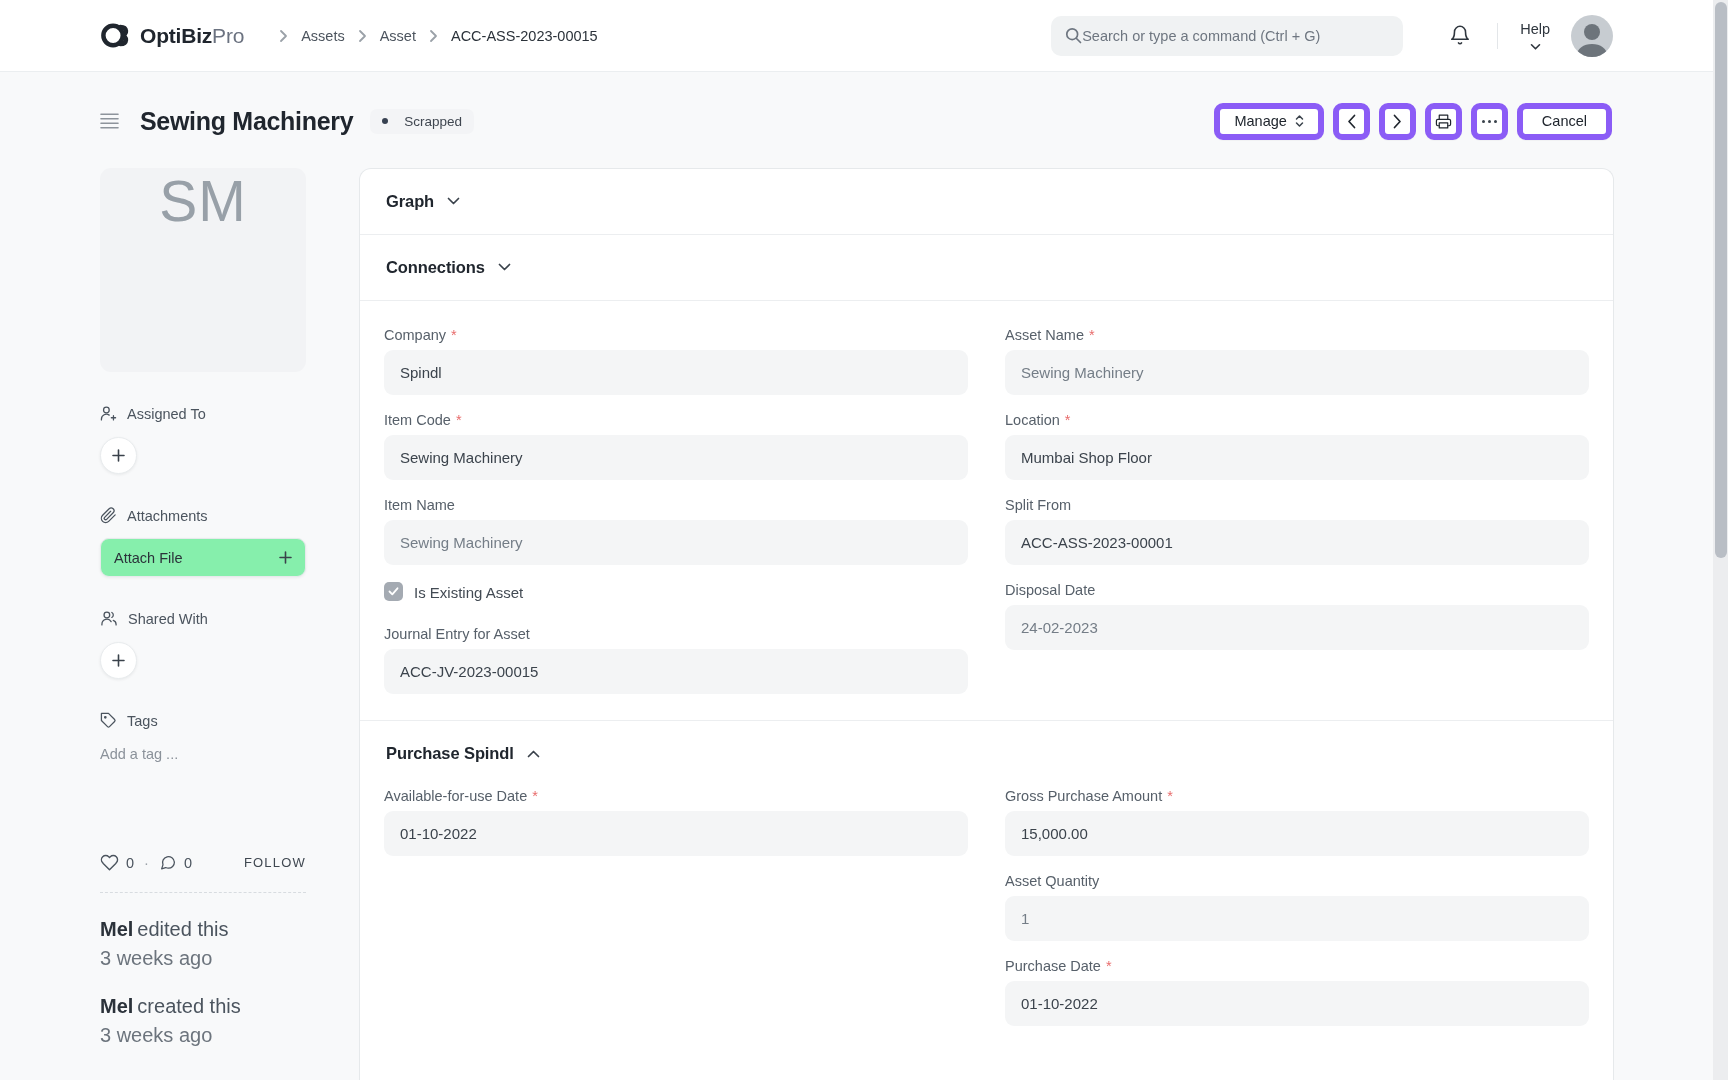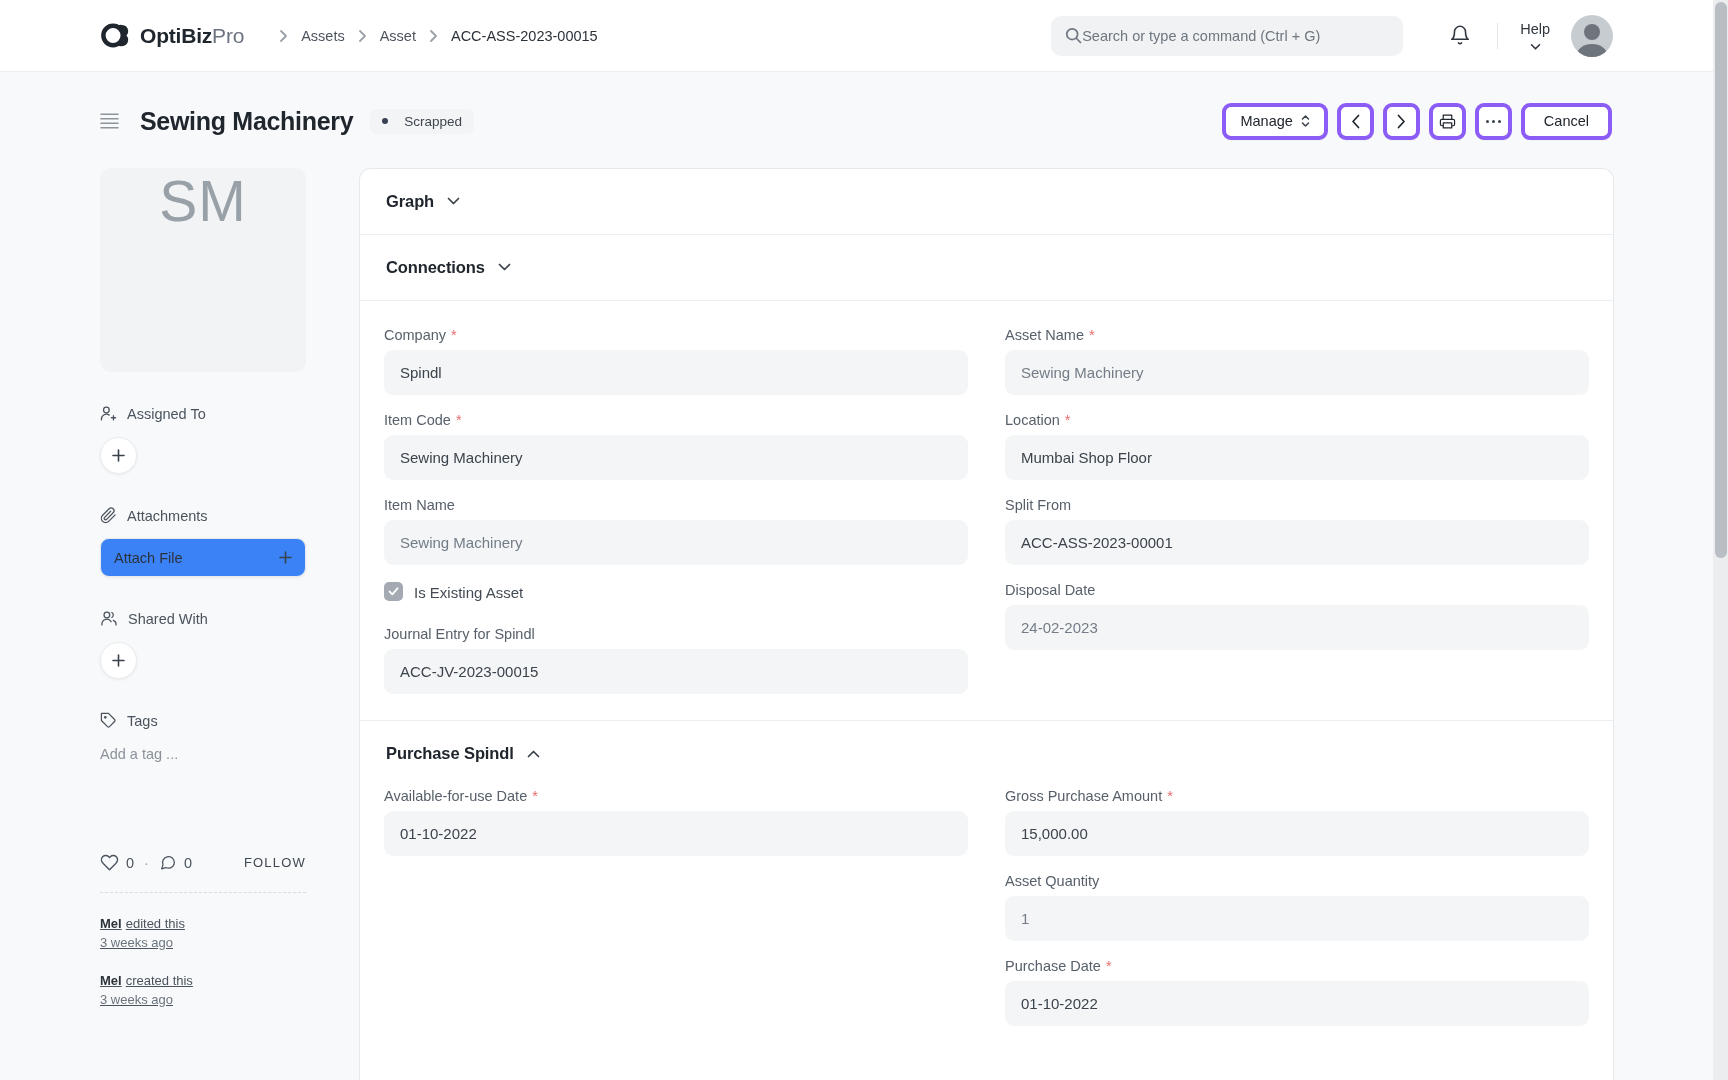--- a/index.html
+++ b/index.html
@@ -30,45 +30,45 @@
   .help{display:flex;align-items:center;gap:6px;font-size:14.5px;color:#2f363e;cursor:pointer;flex-direction:column;}
   .nav-avatar{width:42px;height:42px;border-radius:50%;background:#c7ccd1;margin-left:21px;overflow:hidden;cursor:pointer;display:flex;align-items:flex-end;justify-content:center;}
 
   
   .page-header{display:flex;align-items:center;margin:30px 116px 0 100px;height:38px;}
   .menu-btn{color:#8d949b;margin-right:21px;cursor:pointer;display:flex;}
   .page-title{font-size:25px;font-weight:700;color:#20262e;letter-spacing:-.3px;}
   .status-badge{display:flex;align-items:center;gap:16px;background:var(--badge-bg);border-radius:7px;padding:5px 12px;font-size:13.5px;color:#3f4650;margin-left:17px;}
   .status-dot{width:6px;height:6px;border-radius:50%;background:#374151;}
   .header-actions{margin-left:auto;display:flex;align-items:center;gap:9px;}
-  .btn{height:37px;background:#fff;border:4px solid #8b5cf6;border-radius:9px;font-size:14.5px;color:#20262e;display:flex;align-items:center;justify-content:center;cursor:pointer;box-shadow:0 1px 1px rgba(20,24,28,.03);font-family:inherit;text-align:center;}
+  .btn{height:37px;background:#fff;border:6px solid #8b5cf6;border-radius:9px;font-size:14.5px;color:#20262e;display:flex;align-items:center;justify-content:center;cursor:pointer;box-shadow:0 1px 1px rgba(20,24,28,.03);font-family:inherit;text-align:center;}
   .btn-manage{padding:0 14px;gap:8px;font-weight:500;}
   .btn-sq{width:37px;}
   .btn-cancel{padding:0 19px;font-weight:500;}
   .dots{display:flex;gap:3px;}
   .dots i{width:3px;height:3px;border-radius:50%;background:#3a424b;}
 
   
   .content{display:flex;margin:28px 116px 0 100px;align-items:flex-start;gap:53px;}
 
   
   .sidebar{width:206px;flex-shrink:0;}
   .avatar-box{width:206px;height:204px;background:#f2f3f5;border-radius:11px;display:flex;align-items:flex-start;justify-content:center;cursor:pointer;}
   .avatar-initials{font-size:57px;color:#98a0a8;font-weight:400;letter-spacing:1px;}
   .side-row{display:flex;align-items:center;gap:10px;font-size:14.5px;color:#4b545e;margin-top:33px;}
   .side-row svg{flex-shrink:0;}
   .circle-btn{width:37px;height:37px;border-radius:50%;background:#fff;border:1px solid #e9ecee;box-shadow:0 1px 3px rgba(20,24,28,.07);display:flex;align-items:center;justify-content:center;color:#3a424b;cursor:pointer;margin-top:15px;}
-  .attach-btn{margin-top:14px;width:100%;height:39px;background:#3b82f6;border:1px solid #e7eaec;box-shadow:0 1px 3px rgba(20,24,28,.06);border-radius:9px;display:flex;align-items:center;justify-content:space-between;padding:0 13px;font-size:14.5px;color:#2b323a;cursor:pointer;font-family:inherit;}
+  .attach-btn{margin-top:14px;width:100%;height:39px;background:#86efac;border:1px solid #e7eaec;box-shadow:0 1px 3px rgba(20,24,28,.06);border-radius:9px;display:flex;align-items:center;justify-content:space-between;padding:0 13px;font-size:14.5px;color:#2b323a;cursor:pointer;font-family:inherit;}
   .add-tag{margin-top:17px;font-size:14.5px;color:#8b929a;cursor:pointer;}
   .social-row{margin-top:92px;display:flex;align-items:center;font-size:14.5px;color:#4b545e;}
   .social-row .cnt{margin-left:7px;}
   .social-row .sep{margin:0 10px;color:#9aa1a8;}
   .follow{margin-left:auto;font-size:13px;letter-spacing:1.2px;color:#3f4750;font-weight:500;cursor:pointer;}
   .dashed{border:none;border-top:1px dashed #d8dce0;margin:21px 0 22px;}
-  .activity{font-size:13px;color:#4b545e;line-height:1.45;text-decoration:underline;}
+  .activity{font-size:20px;color:#4b545e;line-height:1.45;}
   .activity .entry{margin-bottom:19px;}
   .activity b{color:#2b323a;font-weight:700;margin-right:4px;}
   .activity .time{color:#6c747d;}
 
   
   .card{flex:1;background:#fff;border:1px solid #e6e9eb;border-bottom:none;border-radius:12px 12px 0 0;min-height:1400px;}
   .section-head{display:flex;align-items:center;gap:13px;padding:23px 26px;cursor:pointer;}
   .section-head .stitle{font-size:16.5px;font-weight:700;color:#20262e;letter-spacing:-.1px;}
   .section-head svg{color:#3a424b;}
   .hr{border-top:1px solid #eceef0;}
@@ -336,21 +336,21 @@
         <div class="check-row">
           <span class="checkbox">
               <svg width="11" height="9" viewBox="0 0 11 9">
                 <path d="M1.5 4.5l2.8 2.8 5.2-6" fill="none" stroke="#fff" stroke-width="1.8" stroke-linecap="round" stroke-linejoin="round"></path>
               </svg>
             </span>
           <span class="check-label">Is Existing Asset</span>
         </div>
         <div class="field">
           <div class="field-label">
-              <span>Journal Entry for Spindl</span>
+              <span>Journal Entry for Asset</span>
             </div>
           <div class="field-input">ACC-JV-2023-00015</div>
         </div>
       </div>
       <div class="fcol">
         <div class="field">
           <div class="field-label">
               <span>Asset Name</span>
               <span class="req">*</span>
             </div>

